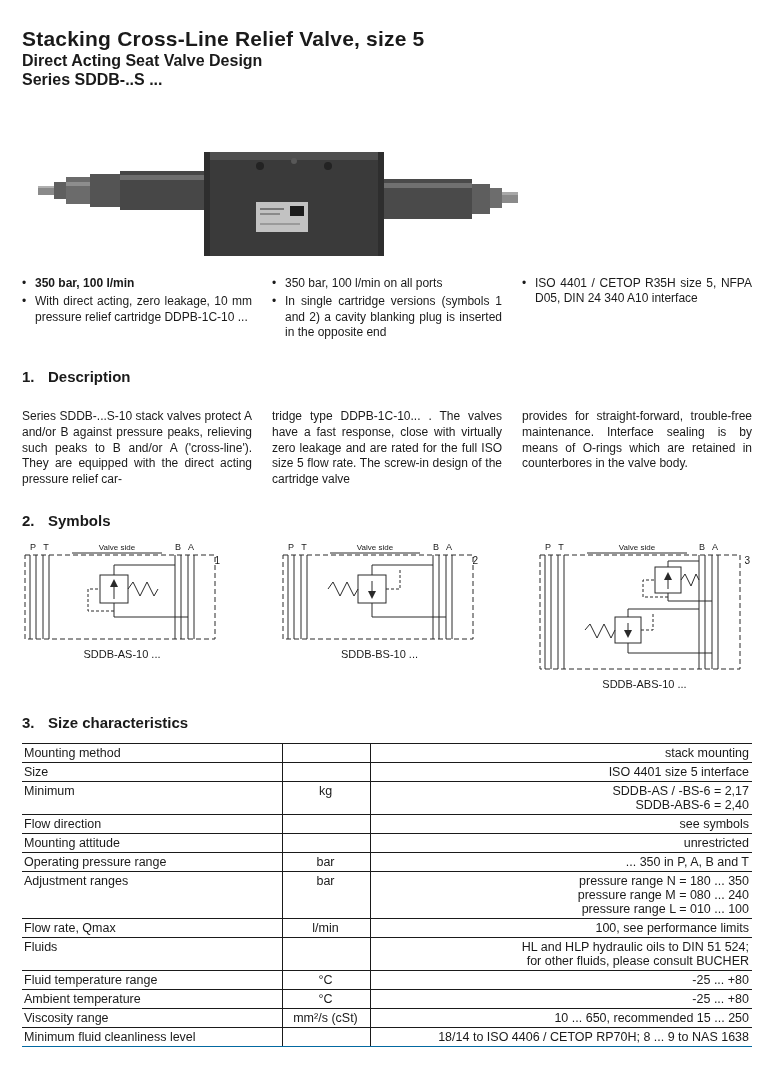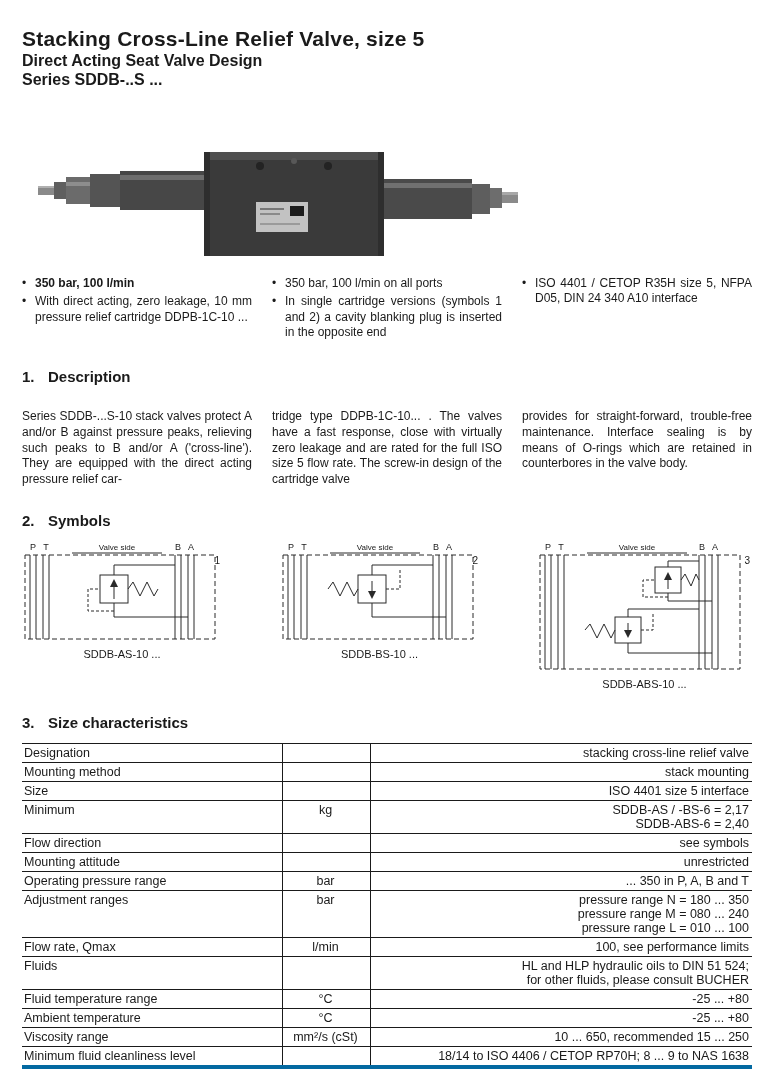--- a/index.html
+++ b/index.html
@@ -42,21 +42,21 @@
   .sym text { fill:#1a1a1a; font-family:"Liberation Sans",sans-serif; font-size:9px; }
   .sym .envelope { stroke-dasharray:5 3; }
   .sym .pilot { stroke-dasharray:3 2; }
   .sym .vs-label { font-size:8px; }
   .sym .num { font-size:10px; }
   .sym-caption { font-size:11px; margin-top:3px; }
 
   
   .char-table { border-collapse:collapse; width:100%; margin-top:12px; font-size:12.5px; }
   .char-table td { border-top:1px solid #1a1a1a; padding:2px 3px 2px 2px; vertical-align:top; }
-  .char-table tr:last-child td { border-bottom:4px solid #0369a1;margin-left:48px; }
+  .char-table tr:last-child td { border-bottom:1px solid #0369a1;margin-left:48px; }
   .c-name { width:260px; }
   .c-unit { width:88px; border-left:1px solid #1a1a1a; text-align:center; }
   .c-value { border-left:1px solid #1a1a1a; text-align:right; white-space:pre-line; }
 </style>
 </head>
 <body>
 
 <div class="page">
 
   <div>
@@ -250,25 +250,20 @@
   </div>
 
   <div class="sec-head">
     <span class="sec-num">3.</span>
     <span>Size characteristics</span>
   </div>
 
   <table class="char-table">
     <tbody>
       <tr>
-        <td class="c-name">Designation</td>
-        <td class="c-unit"></td>
-        <td class="c-value">stacking cross-line relief valve</td>
-      </tr>
-      <tr>
         <td class="c-name">Mounting method</td>
         <td class="c-unit"></td>
         <td class="c-value">stack mounting</td>
       </tr>
       <tr>
         <td class="c-name">Size</td>
         <td class="c-unit"></td>
         <td class="c-value">ISO 4401 size 5 interface</td>
       </tr>
       <tr>

